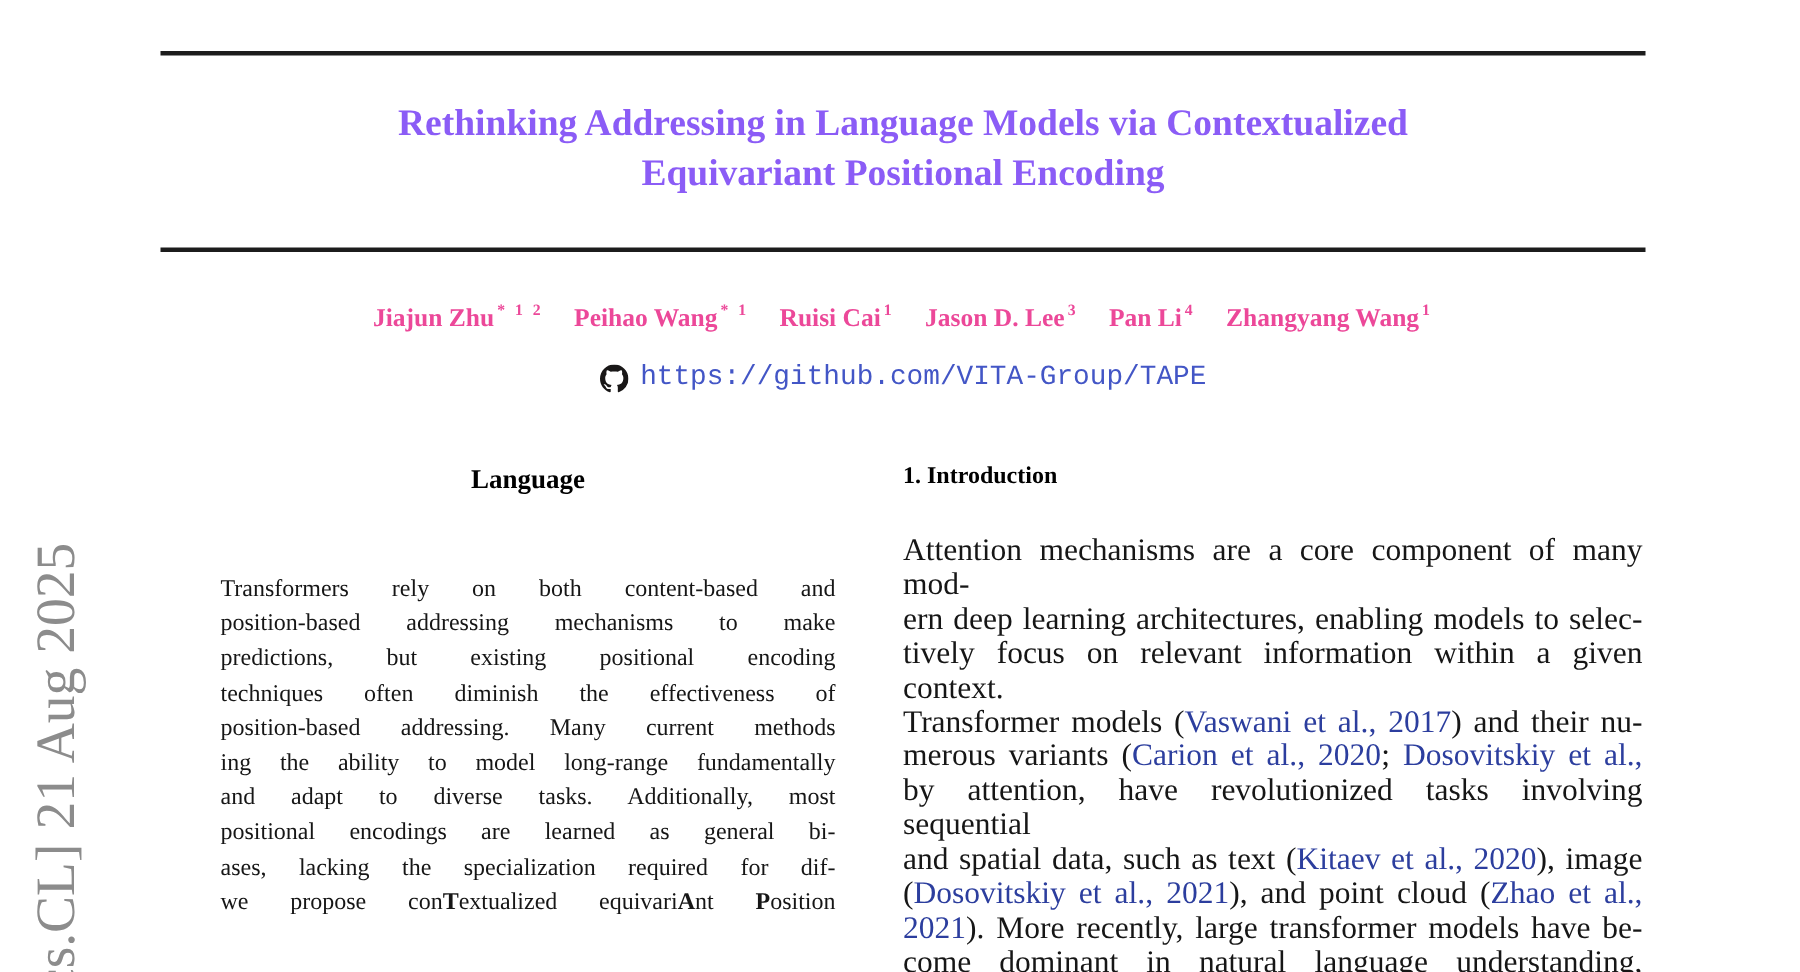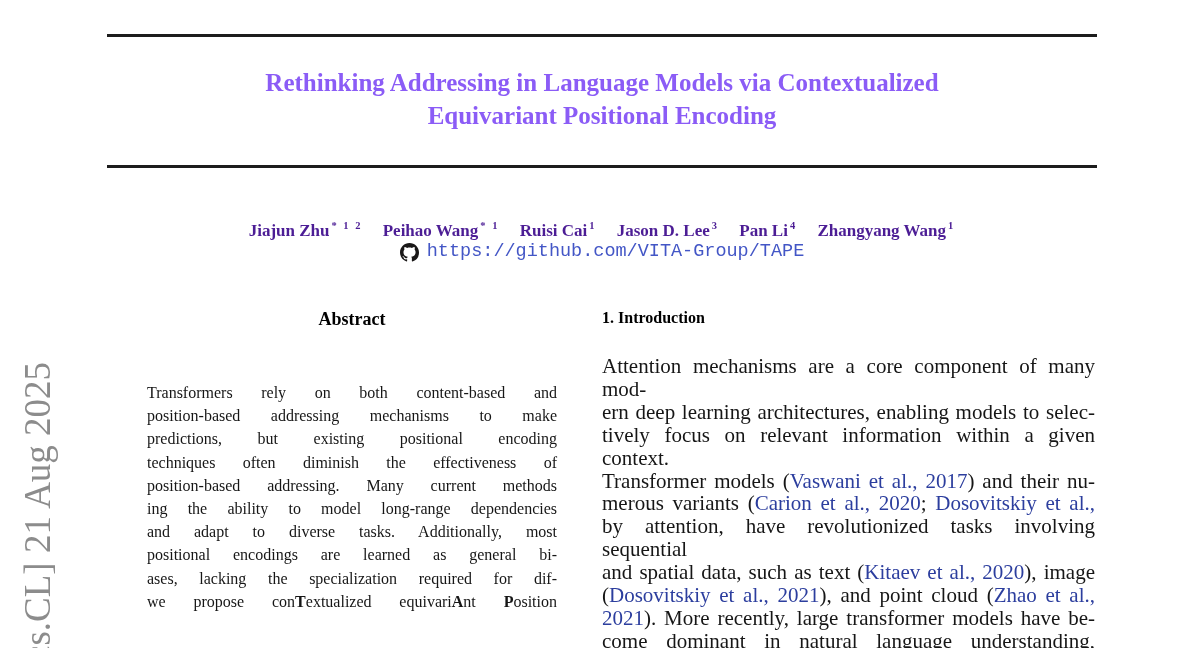--- a/index.html
+++ b/index.html
@@ -3,22 +3,22 @@
 <meta charset="utf-8">
 <style>
   html,body{margin:0;padding:0;background:#fff;}
   #page{position:relative;width:1200px;height:648px;background:#fff;overflow:hidden;
         font-family:"Liberation Serif",serif;color:var(--text,#161616);}
   .rule{position:absolute;left:107px;width:990px;height:3px;background:var(--rule,#1c1c1c);}
   #rule-top{top:34px;}
   #rule-bottom{top:165px;}
   #title{position:absolute;left:107px;top:66px;width:990px;text-align:center;
          font-weight:bold;font-size:25px;line-height:33px;color:#8b5cf6;}
-  #authors{position:absolute;left:107px;top:220px;width:990px;text-align:center;
-           font-weight:bold;font-size:17px;color:#4c1d95;}
+  #authors{position:absolute;left:107px;top:202px;width:990px;text-align:center;
+           font-weight:bold;font-size:17px;color:#ec4899;}
   .author{margin:0 8px;white-space:nowrap;}
   .author sup{font-size:10.5px;font-weight:bold;letter-spacing:2px;margin-left:2px;}
   #github-row{position:absolute;left:107px;top:241px;width:990px;display:flex;
               justify-content:center;align-items:flex-end;gap:8px;}
   #github-link{font-family:"Liberation Mono",monospace;font-size:18.5px;
                color:var(--link,#4356c6);text-decoration:none;}
   .colheading{position:absolute;font-weight:bold;color:#000;}
   #abstract-heading{left:147px;top:309px;width:410px;text-align:center;font-size:18px;}
   #intro-heading{left:602px;top:309px;width:493px;text-align:left;font-size:16px;}
   #abstract-body{position:absolute;left:147px;top:381px;width:410px;
@@ -62,29 +62,29 @@
 
   <div id="github-row">
     <span id="github-icon">
       <svg width="19" height="19" viewBox="0 0 16 16" fill="#191717" aria-hidden="true">
         <path d="M8 0C3.58 0 0 3.58 0 8c0 3.54 2.29 6.53 5.47 7.59.4.07.55-.17.55-.38 0-.19-.01-.82-.01-1.49-2.01.37-2.53-.49-2.69-.94-.09-.23-.48-.94-.82-1.13-.28-.15-.68-.52-.01-.53.63-.01 1.08.58 1.23.82.72 1.21 1.87.87 2.33.66.07-.52.28-.87.51-1.07-1.78-.2-3.64-.89-3.64-3.95 0-.87.31-1.59.82-2.15-.08-.2-.36-1.02.08-2.12 0 0 .67-.21 2.2.82.64-.18 1.32-.27 2-.27s1.36.09 2 .27c1.53-1.04 2.2-.82 2.2-.82.44 1.1.16 1.92.08 2.12.51.56.82 1.27.82 2.15 0 3.07-1.87 3.75-3.65 3.95.29.25.54.73.54 1.48 0 1.07-.01 1.93-.01 2.2 0 .21.15.46.55.38A8.01 8.01 0 0 0 16 8c0-4.42-3.58-8-8-8z"></path>
       </svg>
     </span>
     <a id="github-link" href="#">https://github.com/VITA-Group/TAPE</a>
   </div>
 
-  <div id="abstract-heading" class="colheading">Abstract</div>
+  <div id="abstract-heading" class="colheading">Language</div>
 
   <div id="abstract-body">
     <div class="jline">Transformers rely on both content-based and</div>
     <div class="jline">position-based addressing mechanisms to make</div>
     <div class="jline">predictions, but existing positional encoding</div>
     <div class="jline">techniques often diminish the effectiveness of</div>
     <div class="jline">position-based addressing. Many current methods</div>
-    <div class="jline">ing the ability to model long-range dependencies</div>
+    <div class="jline">ing the ability to model long-range fundamentally</div>
     <div class="jline">and adapt to diverse tasks. Additionally, most</div>
     <div class="jline">positional encodings are learned as general bi-</div>
     <div class="jline">ases, lacking the specialization required for dif-</div>
     <div class="jline">we propose con<span class="bold">T</span>extualized equivari<span class="bold">A</span>nt <span class="bold">P</span>osition</div>
   </div>
 
   <div id="intro-heading" class="colheading">1. Introduction</div>
 
   <div id="intro-body">
     <div class="jline">Attention mechanisms are a core component of many mod-</div>

